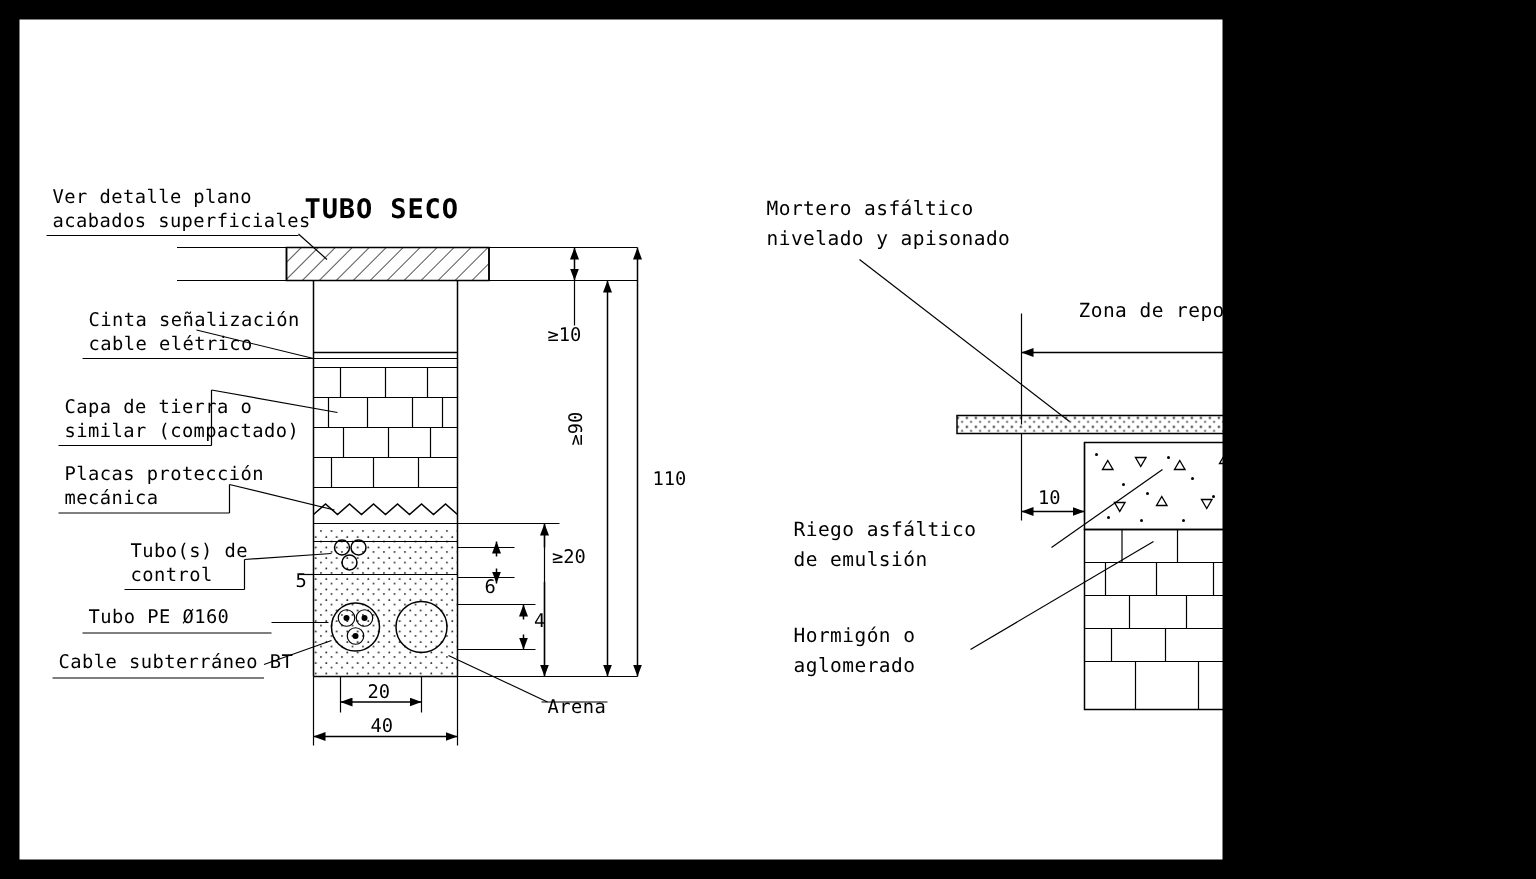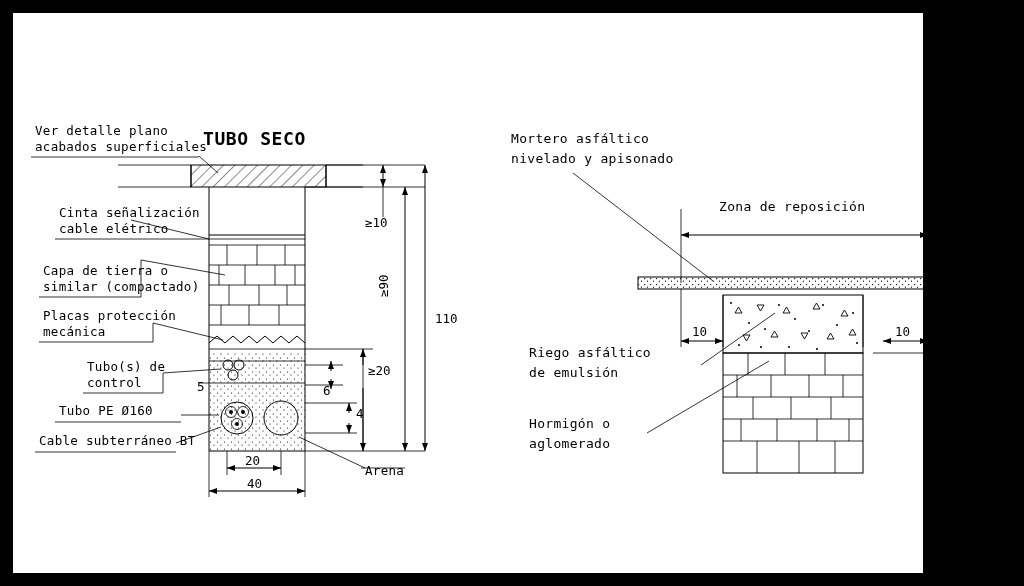--- a/index.html
+++ b/index.html
@@ -1,17 +1,17 @@
 <!DOCTYPE html>
 <html><head>
 <meta charset="utf-8">
 <style>
   html,body{margin:0;padding:0;background:#000;}
   body{width:1024px;height:586px;overflow:hidden;font-family:"DejaVu Sans Mono",monospace;}
-  #sheet{position:absolute;left:13px;top:13px;width:910px;height:560px;background:#ffffff;}
+  #sheet{position:absolute;left:13px;top:13px;width:802px;height:560px;background:#ffffff;}
   .svgwrap{position:absolute;left:0;top:0;width:998px;height:560px;}
   svg{display:block;}
   text{font-family:"DejaVu Sans Mono",monospace;fill:#000;}
   .lbl{font-size:13px;letter-spacing:0.3px;}
   .lbl2{font-size:12.5px;letter-spacing:0.3px;}
   .dim{font-size:12.5px;}
   .title{font-size:18px;font-weight:bold;letter-spacing:0.6px;}
   .ln{stroke:#000;stroke-width:1;fill:none;}
   .lnthin{stroke:#000;stroke-width:0.8;fill:none;}
 </style>

